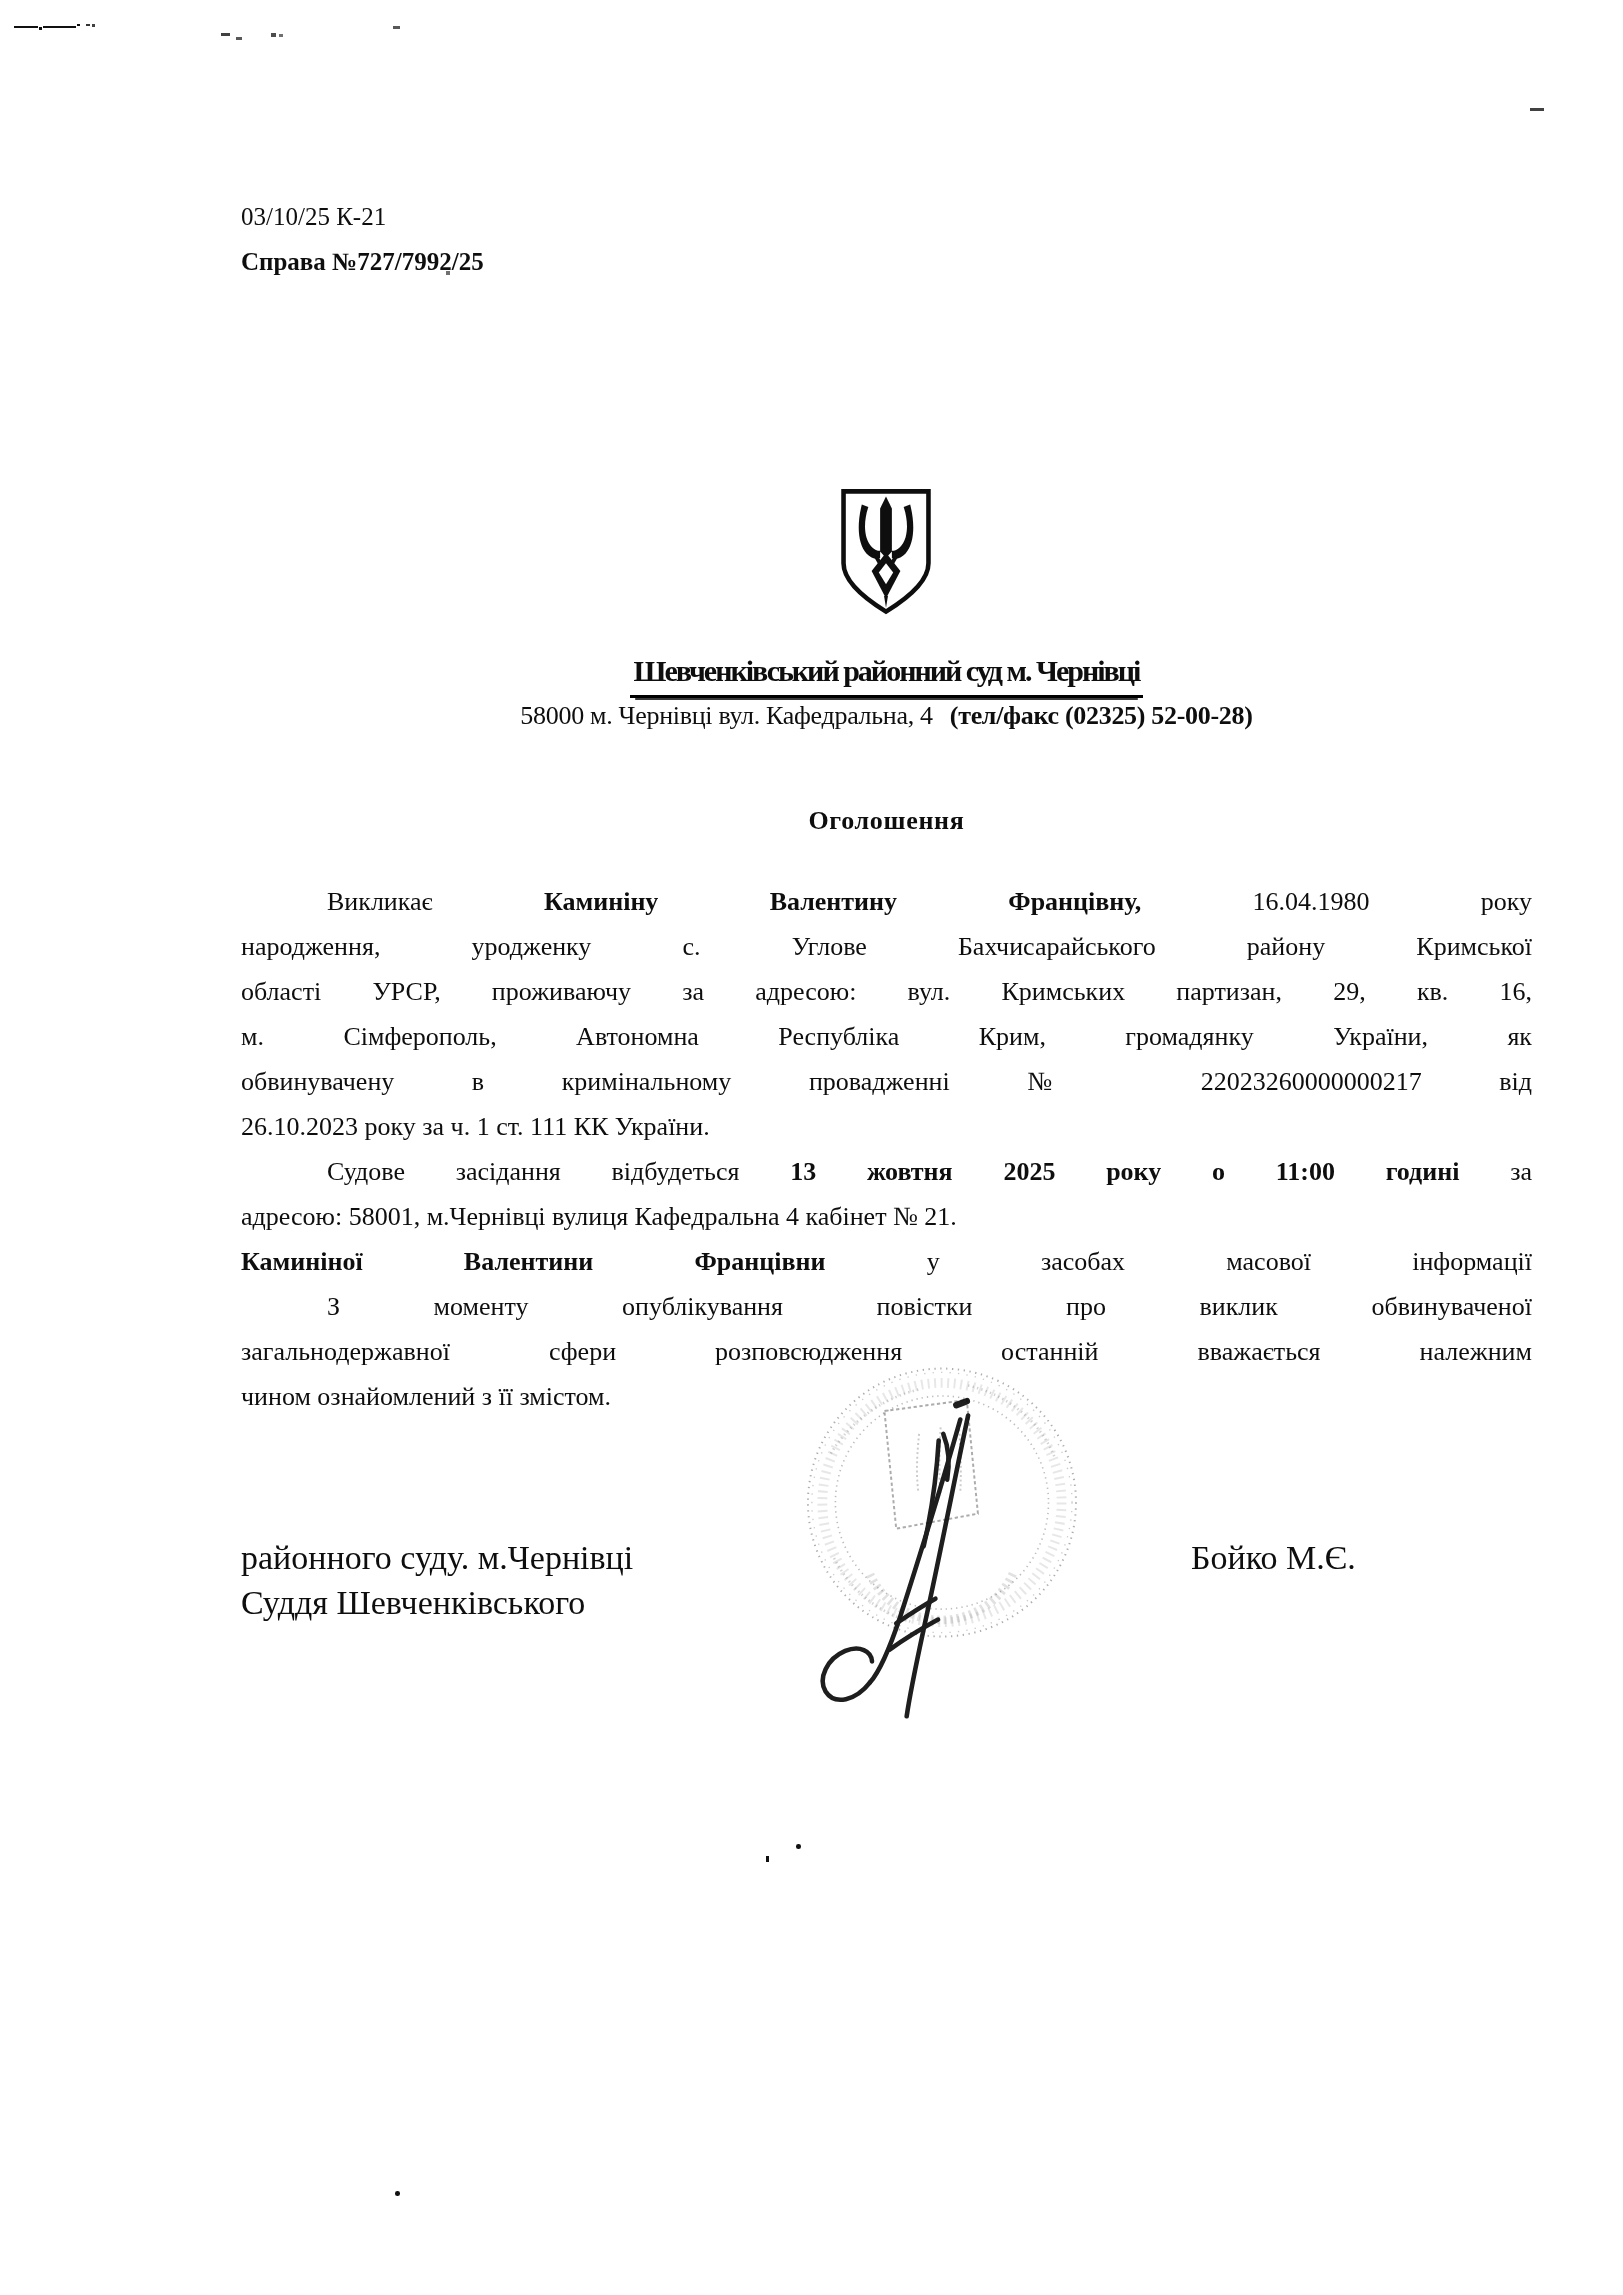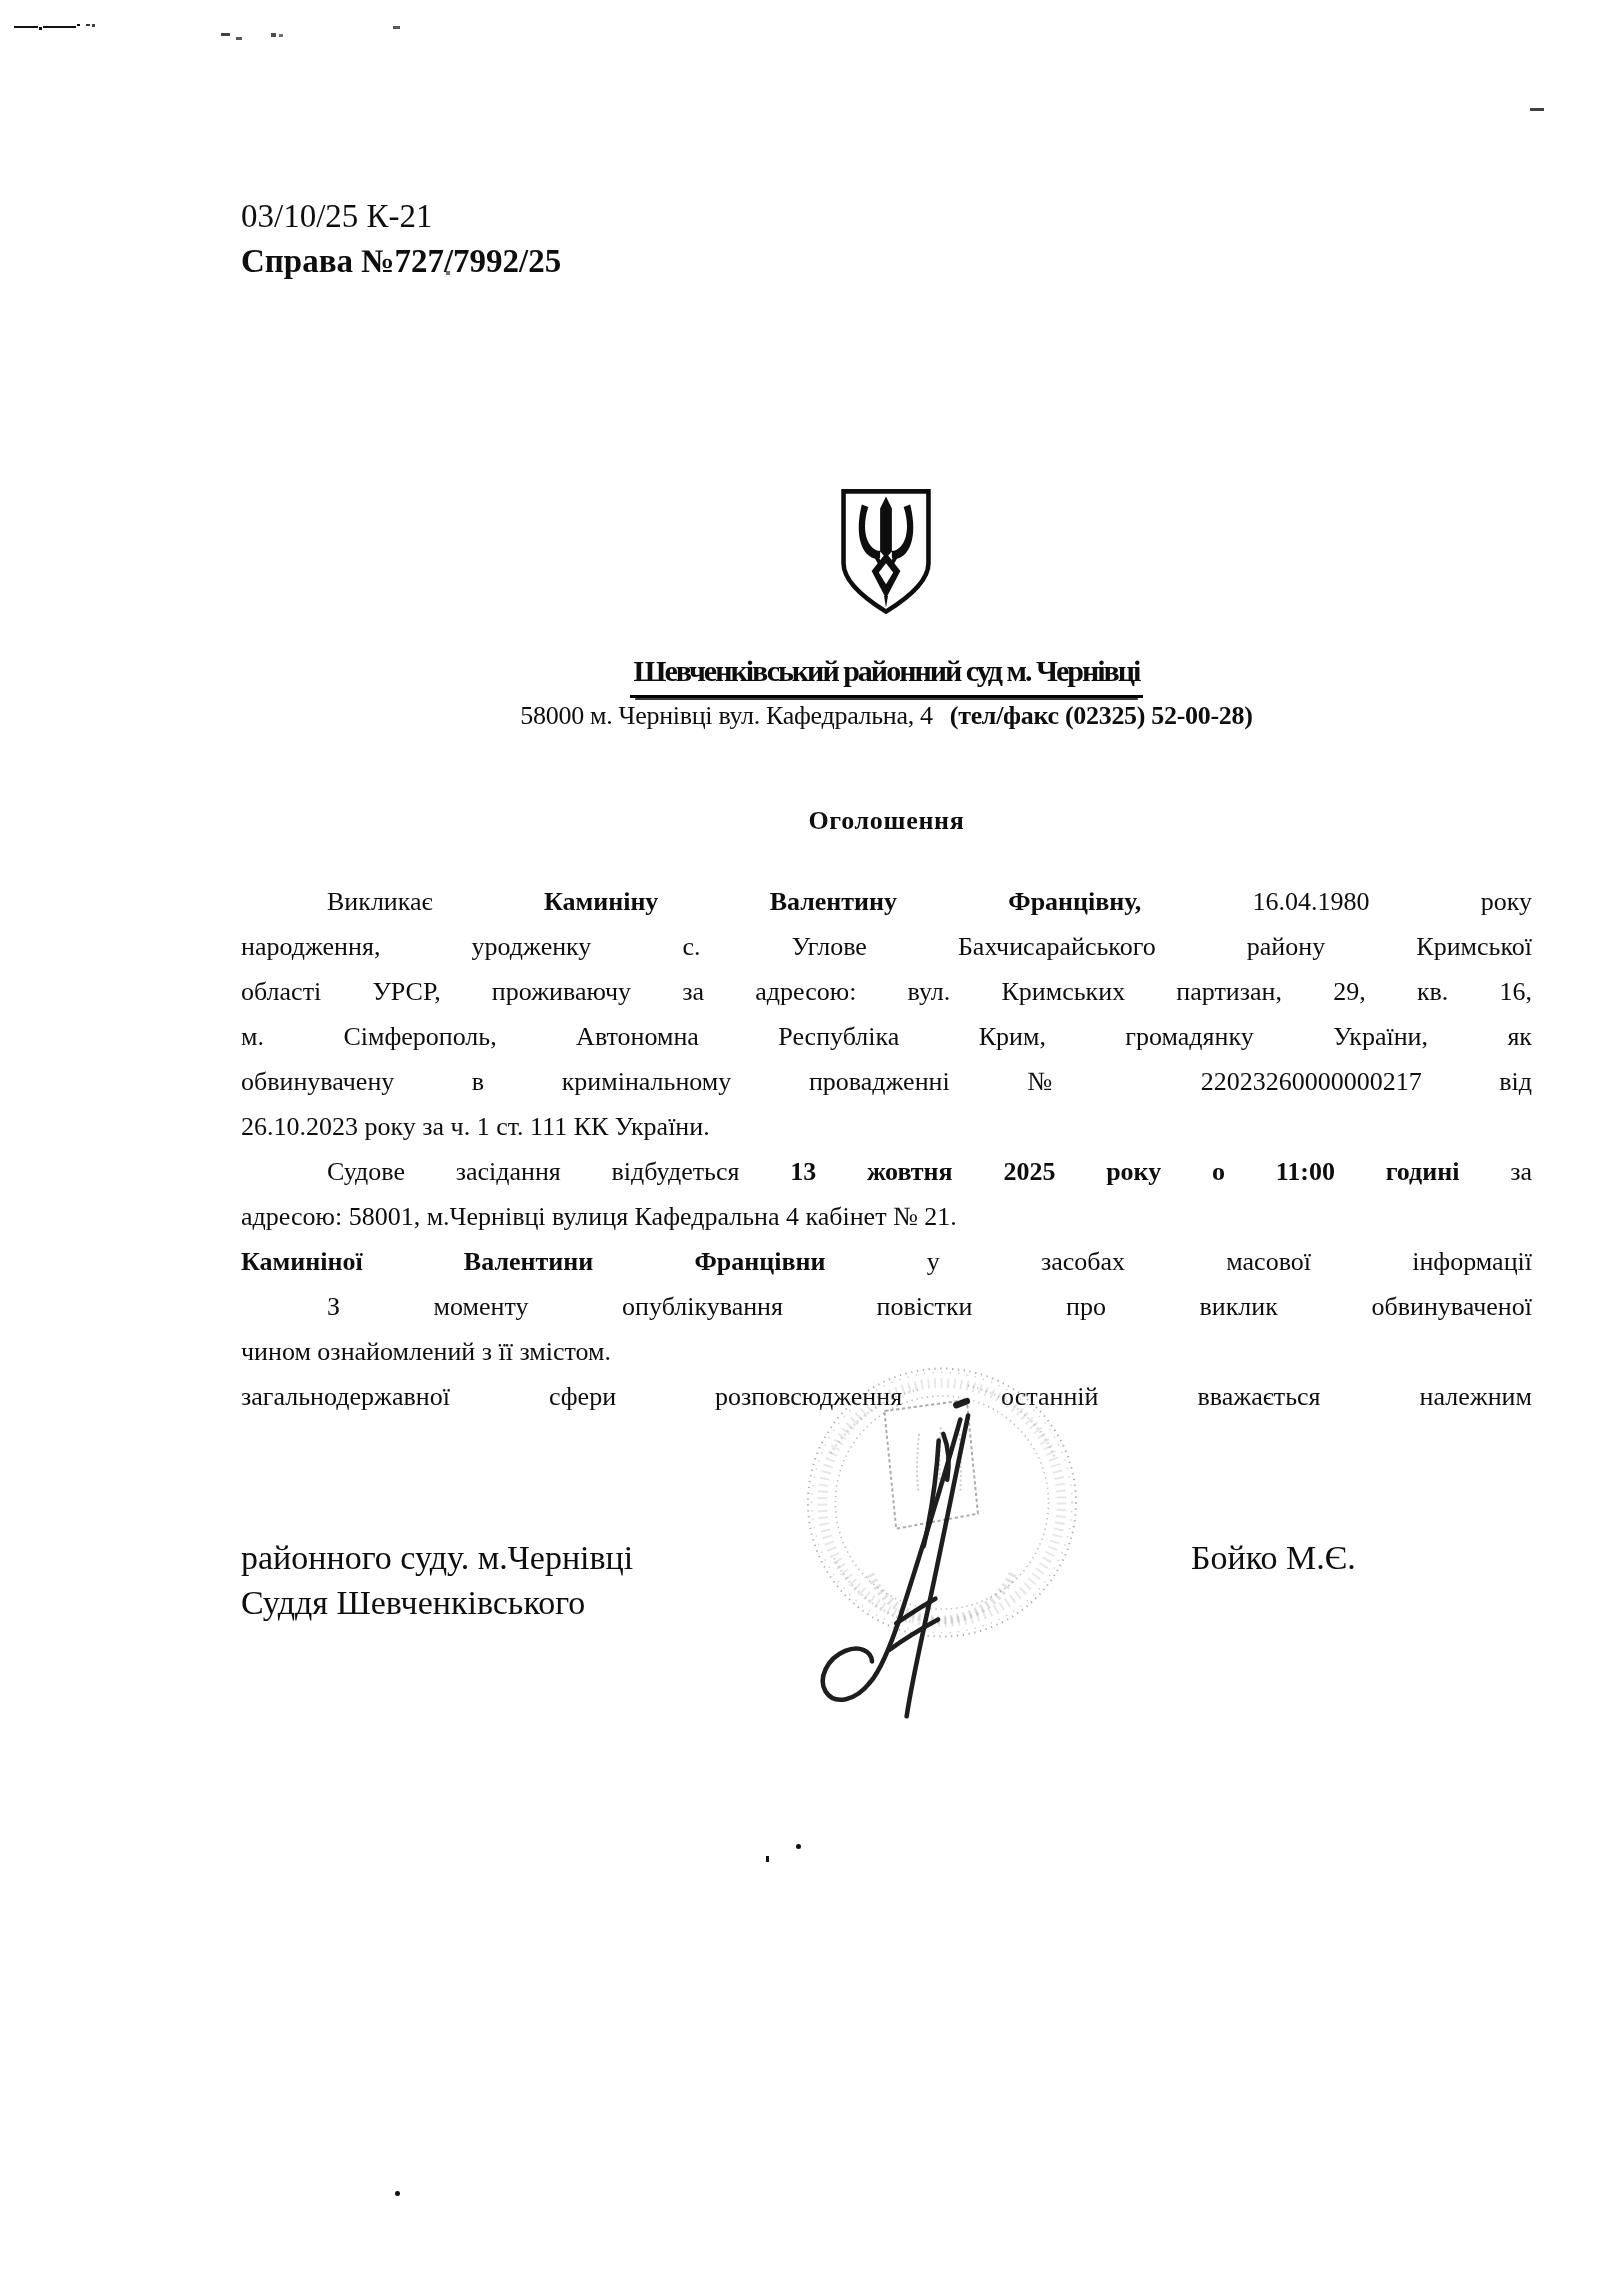--- a/index.html
+++ b/index.html
@@ -5,21 +5,21 @@
   html,body{margin:0;padding:0;}
   body{
     width:1623px;height:2295px;position:relative;background:#ffffff;
     font-family:"Liberation Serif", serif;color:#0e0e0e;overflow:hidden;
     -webkit-font-smoothing:antialiased;
   }
   .art{position:absolute;background:#111;}
   .art.round{border-radius:50%;}
 
   
-  .case-block{position:absolute;left:241px;top:194px;font-size:33px;line-height:45px;}
+  .case-block{position:absolute;left:241px;top:194px;font-size:25px;line-height:45px;}
   .case-no{font-weight:700;}
 
   
   .emblem{position:absolute;left:837px;top:486px;width:98px;height:131px;}
 
   
   .header{position:absolute;left:241px;top:650px;width:1291px;text-align:center;}
   .court-name{
     display:inline-block;font-size:30px;font-weight:700;letter-spacing:-2px;line-height:42px;
     border-bottom:3.9px solid #000;box-shadow:0 7.2px 0 -5.2px #3a3a3a;padding:0 3.9px 3.3px 3.9px;
@@ -100,22 +100,22 @@
   <div class="line">області УРСР, проживаючу за адресою: вул. Кримських партизан, 29, кв. 16,</div>
   <div class="line">м. Сімферополь, Автономна Республіка Крим, громадянку України, як</div>
   <div class="line">обвинувачену в кримінальному провадженні № 22023260000000217 від</div>
   <div class="line last">26.10.2023 року за ч. 1 ст. 111 КК України.</div>
 
   <div class="line first"><span>Судове засідання відбудеться </span><b>13 жовтня 2025 року о 11:00 годині</b><span> за</span></div>
   <div class="line last">адресою: 58001, м.Чернівці вулиця Кафедральна 4 кабінет № 21.</div>
 
   <div class="line"><b>Каминіної Валентини Францівни</b><span> у засобах масової інформації</span></div>
   <div class="line first">З моменту опублікування повістки про виклик обвинуваченої</div>
+  <div class="line">загальнодержавної сфери розповсюдження останній вважається належним</div>
   <div class="line last">чином ознайомлений з її змістом.</div>
-  <div class="line">загальнодержавної сфери розповсюдження останній вважається належним</div>
 </div>
 
 <div class="stamp">
   <svg viewBox="0 0 540 600" width="353" height="393">
     <g stroke="#6a6a6a" fill="none">
       <circle cx="260" cy="245" r="205" stroke-width="3" stroke-dasharray="2 7" opacity="0.55"></circle>
       <circle cx="260" cy="245" r="199" stroke-width="2" stroke-dasharray="2 11" opacity="0.35"></circle>
       <circle cx="260" cy="245" r="163" stroke-width="2.5" stroke-dasharray="2 6" opacity="0.45"></circle>
       <circle cx="260" cy="245" r="183" stroke-width="15" stroke-dasharray="3 7" opacity="0.16"></circle>
       <path d="M 150,355 A 120,120 0 0 0 370,350" stroke-width="13" stroke-dasharray="4 6" opacity="0.2"></path>

